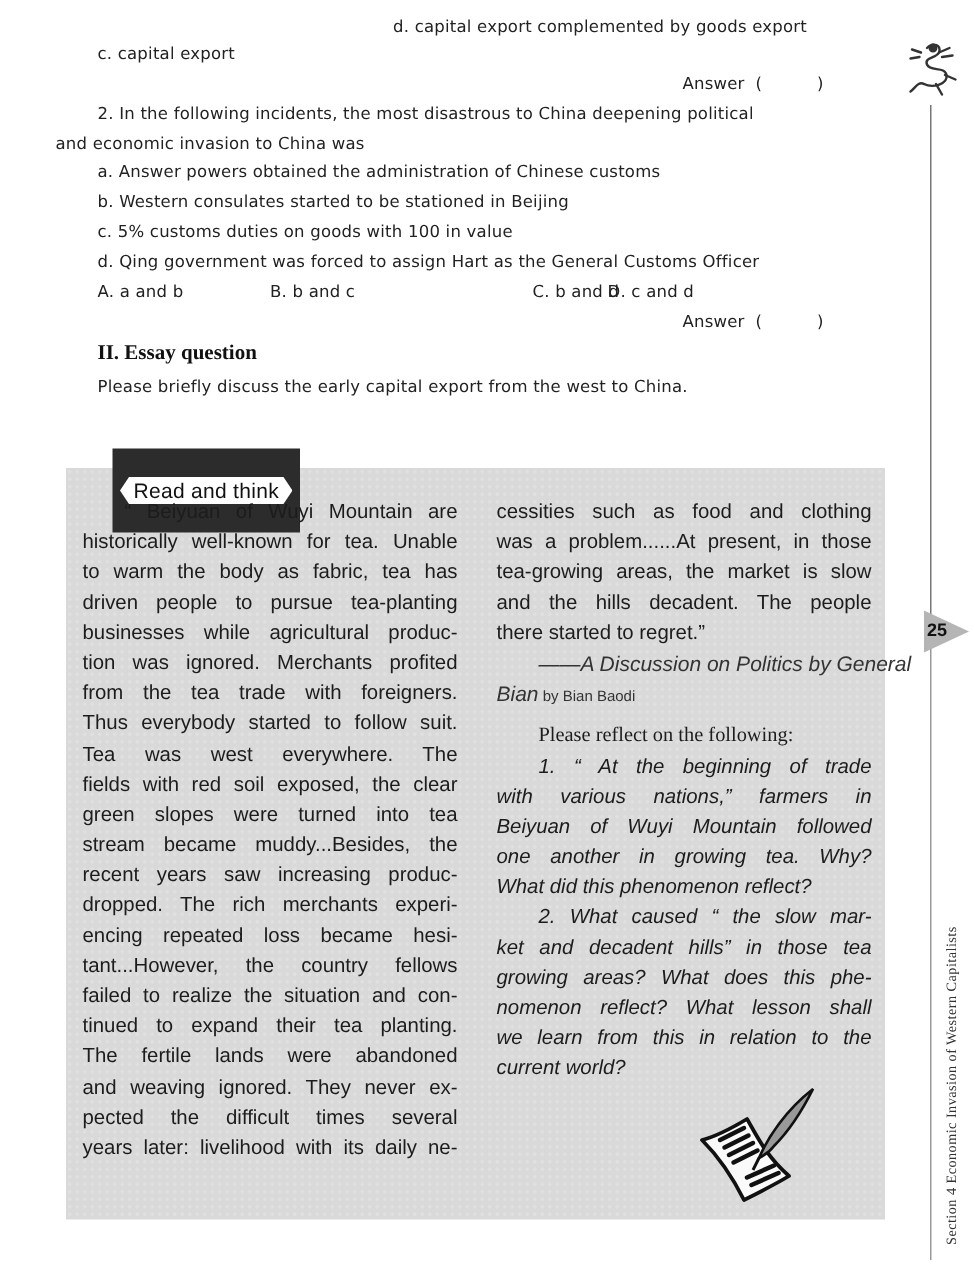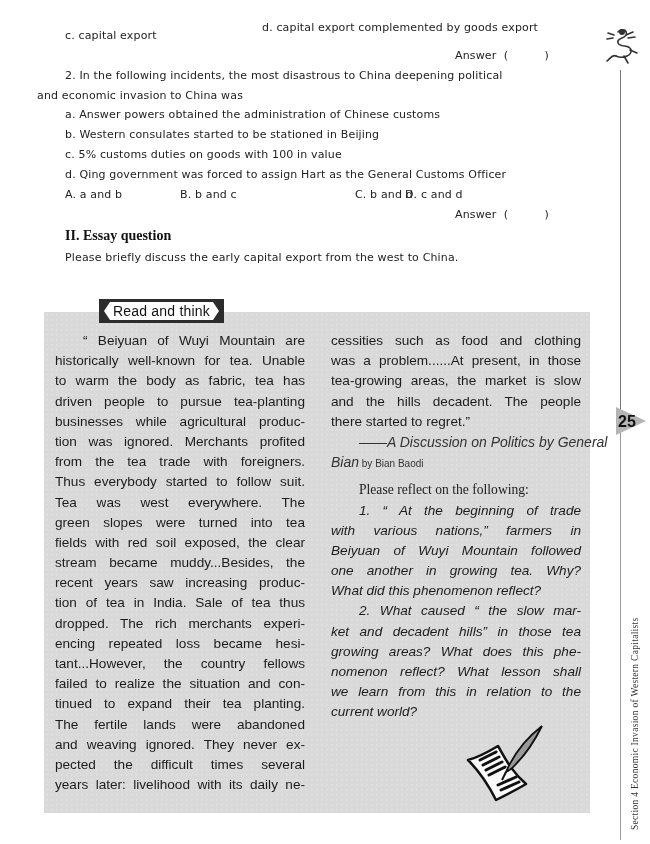--- a/index.html
+++ b/index.html
@@ -7,46 +7,46 @@
     width: 650px; height: 844px; position: relative; overflow: hidden;
     background: #ffffff; color: #1a1a1a;
     font-family: "DejaVu Sans", sans-serif;
   }
   .q { position: absolute; font-size: 11px; letter-spacing: 0.15px; white-space: nowrap; color: #222; text-align: center; }
   .essay-title { position: absolute; left: 65px; top: 228px; font-family: "Liberation Serif", serif; font-weight: bold; font-size: 14px; color: #111; text-align: right; }
   .rule { position: absolute; left: 620px; top: 70px; width: 1px; height: 345px; background: #777; }
   .rule2 { position: absolute; left: 620px; top: 430px; width: 1px; height: 410px; background: #999; }
   .page-tab { position: absolute; left: 616px; top: 407px; width: 0; height: 0;
     border-top: 14px solid transparent; border-bottom: 14px solid transparent; border-left: 30px solid #b5b5b5; }
-  .page-num { position: absolute; left: 618px; top: 413px; font-family: "Liberation Sans", sans-serif; font-weight: bold; font-size: 16px; color: #111; }
+  .page-num { position: absolute; left: 618px; top: 413px; font-family: "Liberation Sans", sans-serif; font-weight: bold; font-size: 12px; color: #111; }
   .side-label { position: absolute; left: 630px; top: 830px; transform: rotate(-90deg); transform-origin: left top;
     font-family: "Liberation Serif", serif; font-size: 9.5px; color: #333; white-space: nowrap; letter-spacing: 0.3px; }
   .dragon { position: absolute; left: 604px; top: 26px; }
   .box { position: absolute; left: 44px; top: 312px; width: 546px; height: 501px; background: #d9d9d9;
     background-image: radial-gradient(rgba(255,255,255,0.18) 1px, transparent 1px); background-size: 5px 5px; }
-  .tag { position: absolute; left: 75px; top: 299px; height: 24px; background: #2c2c2c; padding: 0 5px; display: flex; align-items: center; margin-left: 24px; }
+  .tag { position: absolute; left: 75px; top: 299px; height: 24px; background: #2c2c2c; padding: 16px 5px; display: flex; align-items: center; }
   .tag-inner { background: #fff; height: 18px; padding: 0 9px; display: flex; align-items: center;
     clip-path: polygon(6px 0, calc(100% - 6px) 0, 100% 50%, calc(100% - 6px) 100%, 6px 100%, 0 50%);
     font-family: "Liberation Sans", sans-serif; font-size: 14px; color: #111; letter-spacing: 0.2px; }
   .col { position: absolute; font-family: "Liberation Sans", sans-serif; font-size: 13.6px; line-height: 20.2px; color: #1c1c1c; }
   .col-left { left: 55px; top: 331px; width: 250px; }
   .col-right { left: 331px; top: 331px; width: 250px; }
   .ln { display: block; text-align: justify; text-align-last: justify; height: 20.2px; white-space: nowrap; }
   .ln.last { text-align-last: left; }
   .ln.indent { padding-left: 28px; }
   .ital { font-style: italic; }
   .cite { font-size: 14px; font-style: italic; color: #333; }
   .cite2 { font-size: 10px; color: #333; margin-top: 36px; }
   .quill { position: absolute; left: 466px; top: 722px; }
 </style>
 </head>
 <body>
 
 <div class="q" style="left:65px; top:29px;">c. capital export</div>
-<div class="q" style="left:262px; top:21px;">d. capital export complemented by goods export</div>
+<div class="q" style="left:262px; top:11px;">d. capital export complemented by goods export</div>
 <div class="q" style="left:455px; top:49px; white-space:pre;">Answer  (          )</div>
 
 <div class="q" style="left:65px; top:69px;">2.  In the following incidents, the most disastrous to China deepening political</div>
 <div class="q" style="left:37px; top:89px;">and economic invasion to China was</div>
 <div class="q" style="left:65px; top:108px;">a. Answer powers obtained the administration of Chinese customs</div>
 <div class="q" style="left:65px; top:128px;">b. Western consulates started to be stationed in Beijing</div>
 <div class="q" style="left:65px; top:148px;">c. 5% customs duties on goods with 100 in value</div>
 <div class="q" style="left:65px; top:168px;">d. Qing government was forced to assign Hart as the General Customs Officer</div>
 <div class="q" style="left:65px; top:188px;">A. a and b</div>
 <div class="q" style="left:180px; top:188px;">B. b and c</div>
@@ -81,25 +81,24 @@
 <div class="col col-left">
   <span class="ln indent">“ Beiyuan of Wuyi Mountain are</span>
   <span class="ln">historically well-known for tea. Unable</span>
   <span class="ln">to warm the body as fabric, tea has</span>
   <span class="ln">driven people to pursue tea-planting</span>
   <span class="ln">businesses while agricultural produc-</span>
   <span class="ln">tion was ignored. Merchants profited</span>
   <span class="ln">from the tea trade with foreigners.</span>
   <span class="ln">Thus everybody started to follow suit.</span>
   <span class="ln">Tea was west everywhere. The</span>
+  <span class="ln">fields with red soil exposed, the clear</span>
   <span class="ln">green slopes were turned into tea</span>
-  <span class="ln">fields with red soil exposed, the clear</span>
   <span class="ln">stream became muddy...Besides, the</span>
   <span class="ln">recent years saw increasing produc-</span>
-  <span class="ln">tion of tea in India. Sale of tea thus</span>
   <span class="ln">dropped. The rich merchants experi-</span>
   <span class="ln">encing repeated loss became hesi-</span>
   <span class="ln">tant...However, the country fellows</span>
   <span class="ln">failed to realize the situation and con-</span>
   <span class="ln">tinued to expand their tea planting.</span>
   <span class="ln">The fertile lands were abandoned</span>
   <span class="ln">and weaving ignored. They never ex-</span>
   <span class="ln">pected the difficult times several</span>
   <span class="ln">years later: livelihood with its daily ne-</span>
 </div>

